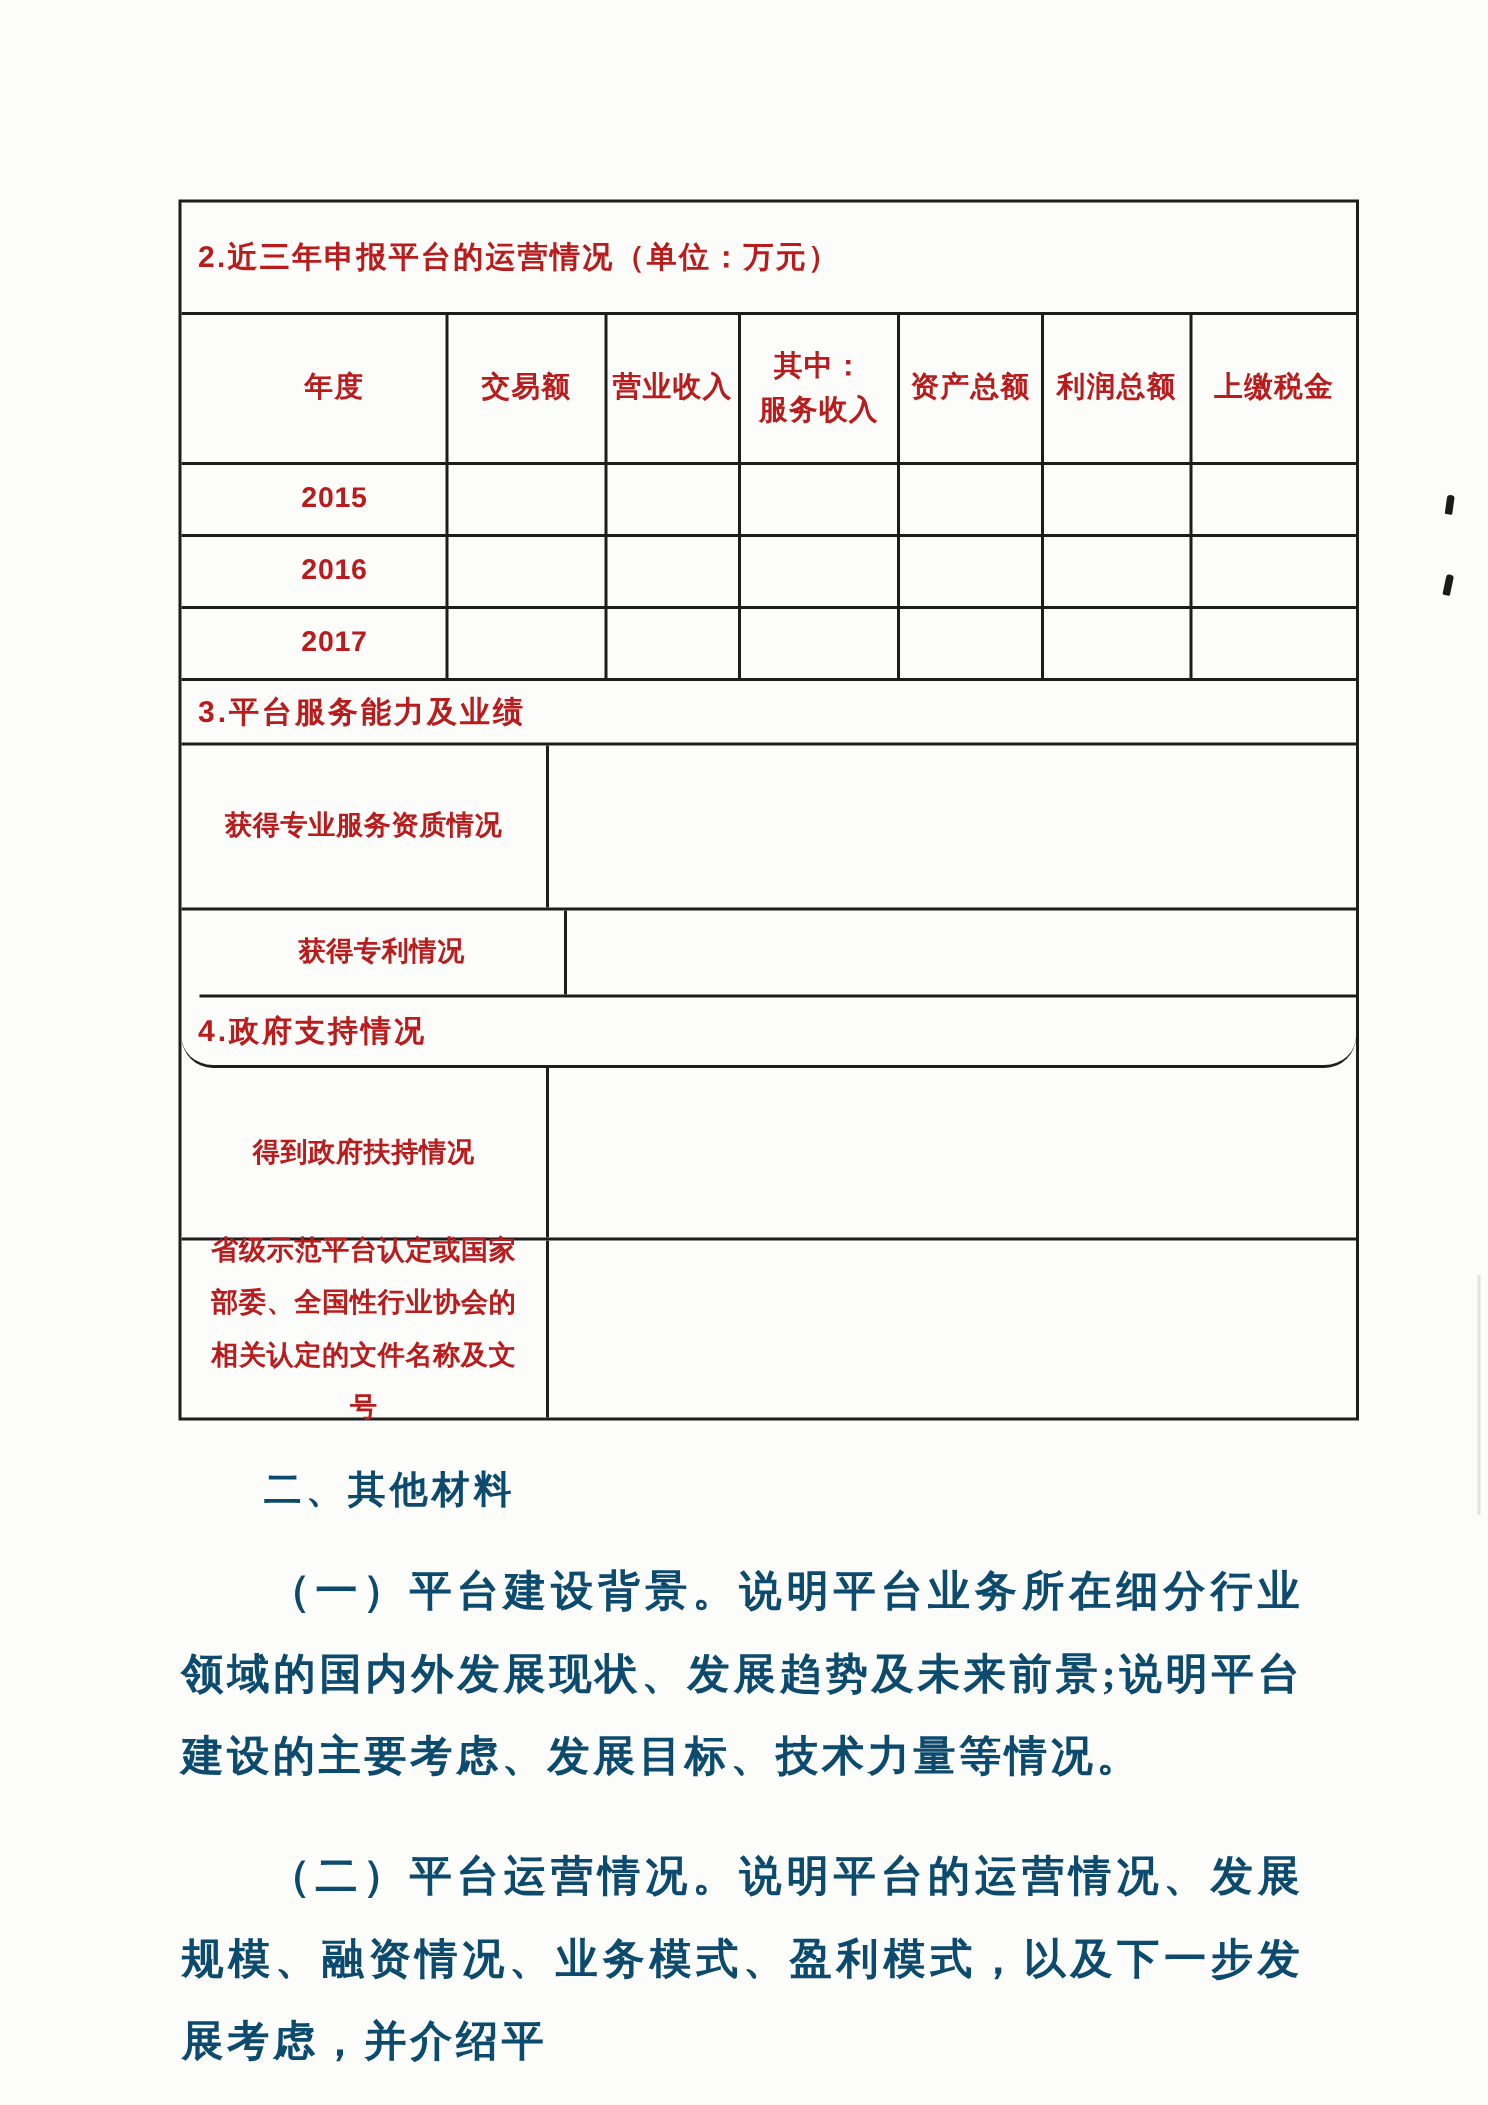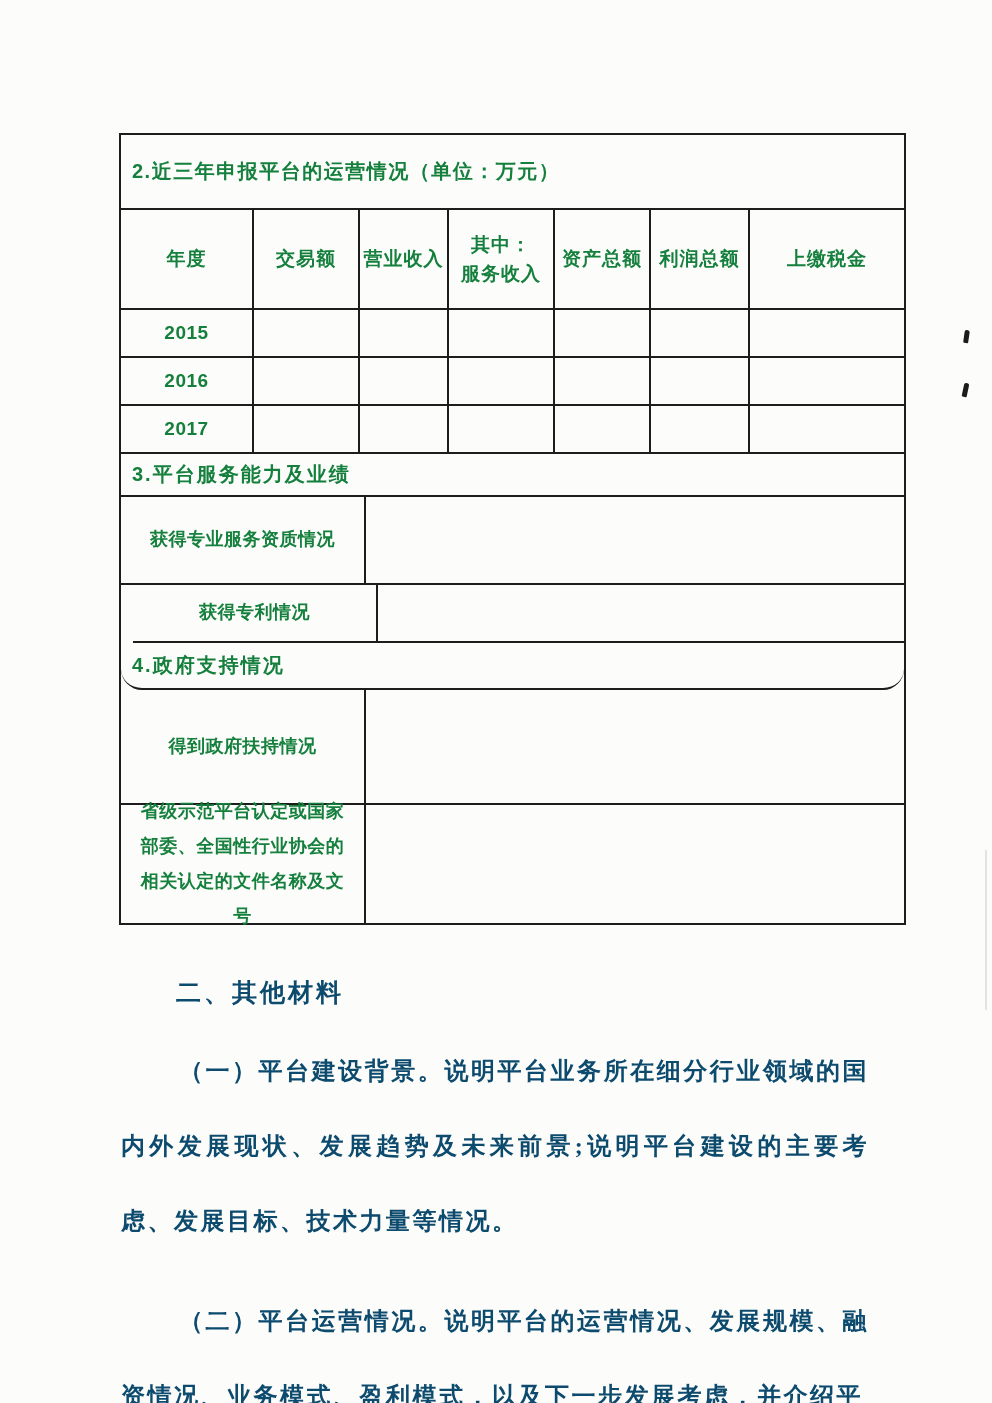--- a/index.html
+++ b/index.html
@@ -30,37 +30,37 @@
   }
   .trow:last-child { border-bottom: none; }
 
   .tcell {
     border-right: 2px solid #1d1d1d;
     display: flex;
     align-items: center;
     justify-content: center;
     text-align: center;
     font-weight: bold;
-    color: #15803d;
+    color: #b91c1c;
   }
   .tcell:last-child { border-right: none; }
 
   
   .h-title   { height: 75px; }
   .h-header  { height: 100px; }
   .h-year    { height: 48px; }
   .h-sec3    { height: 43px; }
-  .h-qual    { height: 88px; }
+  .h-qual    { height: 110px; }
   .h-patent  { height: 58px; margin-left: 12px; }
   .h-sec4    { height: 47px; border-radius: 21px; }
   .h-gov     { height: 115px; }
   .h-cert    { height: 118px; }
 
   
-  .c1 { width: 133px; }
+  .c1 { width: 150px; margin-left: 28px; }
   .c2 { width: 106px; }
   .c3 { width: 89px;  }
   .c4 { width: 106px; }
   .c5 { width: 96px;  }
   .c6 { width: 99px;  }
   .c7 { flex: 1; }
 
   
   .lc { width: 245px; padding: 8px 13px; }
   .vc { flex: 1; }
@@ -93,23 +93,23 @@
   .other-heading {
     padding-left: 55px;
     font-size: 25px;
     font-weight: bold;
     letter-spacing: 3px;
     font-family: "Liberation Sans", sans-serif;
   }
   .para {
     margin-top: 25px;
     font-family: "Liberation Serif", serif;
-    font-size: 24px;
-    font-weight: bold;
-    line-height: 75px;
+    font-size: 28px;
+    font-weight: bold;
+    line-height: 55px;
     letter-spacing: 2.5px;
     text-indent: 58px;
     text-align: justify;
   }
 
   
   .scan-mark {
     position: absolute;
     width: 5px;
     height: 13px;

